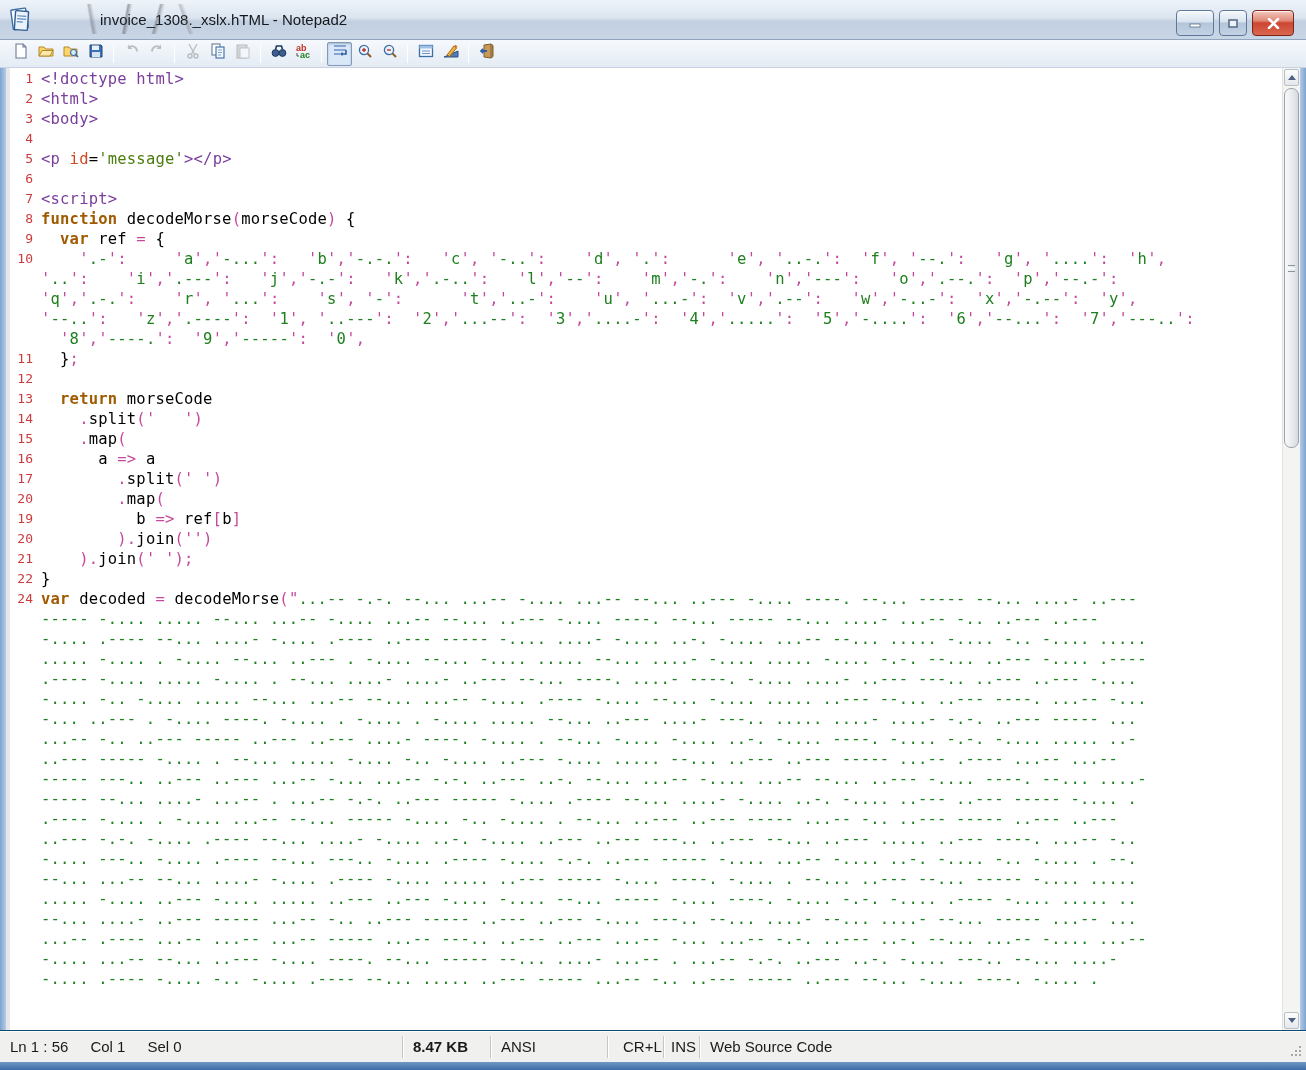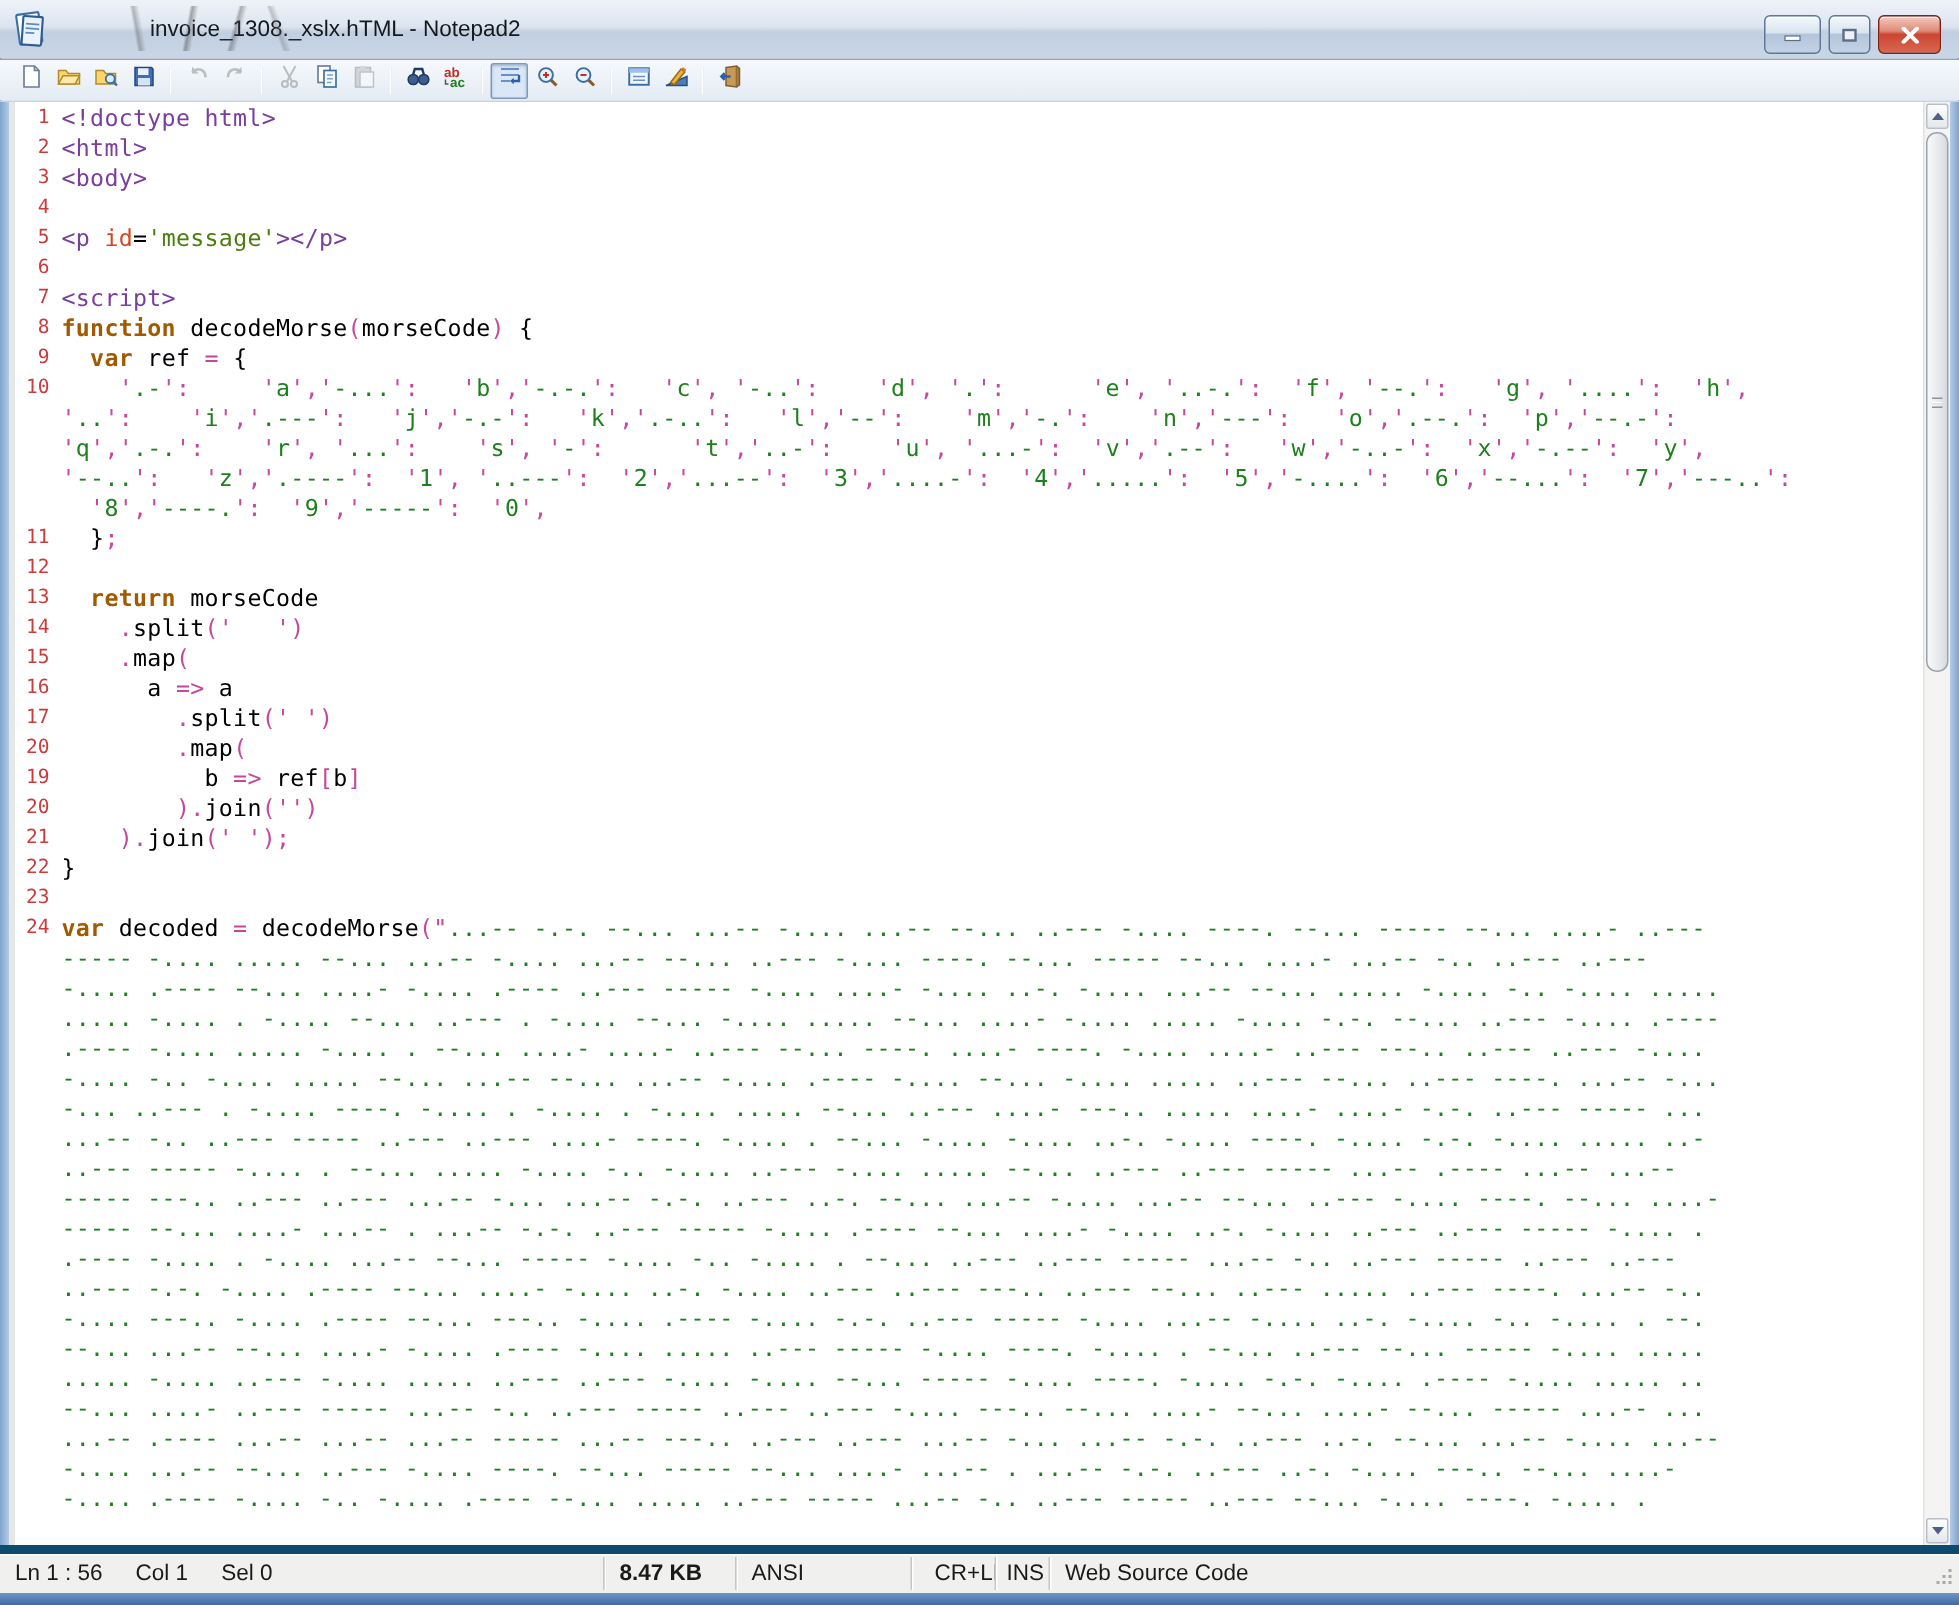--- a/index.html
+++ b/index.html
@@ -55,21 +55,21 @@
   
   .scrollbar { width:18px; background:#F4F4F2; border-left:1px solid #E2E2E0; position:relative; }
   .sb-btn { position:absolute; left:1px; width:15px; height:17px; background:linear-gradient(#FDFDFD,#E4E8EC); border:1px solid #B9BFC7; border-radius:2px; display:flex; align-items:center; justify-content:center; }
   .sb-up { top:1px; } .sb-down { bottom:1px; }
   .sb-thumb { position:absolute; left:1px; top:20px; width:15px; height:360px; background:linear-gradient(90deg,#F8F9FA,#E6E9EC 60%,#D5DADF); border:1px solid #9AA2AD; border-radius:7px; }
   .sb-grip { position:absolute; left:3px; top:50%; width:7px; height:1px; background:#8A929E; box-shadow:0 -3px 0 #8A929E, 0 3px 0 #8A929E, 0 -1px 0 #fff inset; }
   .arrow-up { width:0; height:0; border-left:4px solid transparent; border-right:4px solid transparent; border-bottom:5px solid #4D6185; }
   .arrow-down { width:0; height:0; border-left:4px solid transparent; border-right:4px solid transparent; border-top:5px solid #4D6185; }
 
   
-  .statusbar { height:32px; background:#F0F0EE; border-top:6px solid #0c4a6e; box-shadow:inset 0 1px 0 #FDFDFD; display:flex; align-items:center; font-size:15px; color:#1A1A1A; position:relative; }
+  .statusbar { height:32px; background:#F0F0EE; border-top:1px solid #0c4a6e; box-shadow:inset 0 1px 0 #FDFDFD; display:flex; align-items:center; font-size:15px; color:#1A1A1A; position:relative; }
   .seg { height:22px; line-height:22px; border-right:1px solid #C6C6C4; box-shadow:1px 0 0 #FFFFFF; padding-left:10px; white-space:nowrap; overflow:hidden; }
   .seg1 { width:403px; } .seg2 { width:88px;font-weight:bold; } .seg3 { width:117px; } .seg4 { width:56px; padding-left:15px; } .seg5 { width:36px; padding-left:7px; } .seg6 { flex:1; border-right:none; box-shadow:none; }
   .seg1 span { margin-right:22px; }
   .grip { position:absolute; right:3px; bottom:4px; }
 
   
   .bottomedge { height:8px; background:linear-gradient(#6F96C4,#3E6CA8); }
 </style>
 </head>
 <body>
@@ -252,21 +252,20 @@
           <div class="row"><span class="ln">13</span><span class="code"><span class="tk-txt">  </span><span class="tk-kw">return</span><span class="tk-txt"> morseCode</span></span></div>
           <div class="row"><span class="ln">14</span><span class="code"><span class="tk-txt">    </span><span class="tk-pun">.</span><span class="tk-txt">split</span><span class="tk-pun">('</span><span class="tk-str">   </span><span class="tk-pun">')</span></span></div>
           <div class="row"><span class="ln">15</span><span class="code"><span class="tk-txt">    </span><span class="tk-pun">.</span><span class="tk-txt">map</span><span class="tk-pun">(</span></span></div>
           <div class="row"><span class="ln">16</span><span class="code"><span class="tk-txt">      a </span><span class="tk-pun">=&gt;</span><span class="tk-txt"> a</span></span></div>
           <div class="row"><span class="ln">17</span><span class="code"><span class="tk-txt">        </span><span class="tk-pun">.</span><span class="tk-txt">split</span><span class="tk-pun">('</span><span class="tk-str"> </span><span class="tk-pun">')</span></span></div>
           <div class="row"><span class="ln">20</span><span class="code"><span class="tk-txt">        </span><span class="tk-pun">.</span><span class="tk-txt">map</span><span class="tk-pun">(</span></span></div>
           <div class="row"><span class="ln">19</span><span class="code"><span class="tk-txt">          b </span><span class="tk-pun">=&gt;</span><span class="tk-txt"> ref</span><span class="tk-pun">[</span><span class="tk-txt">b</span><span class="tk-pun">]</span></span></div>
           <div class="row"><span class="ln">20</span><span class="code"><span class="tk-txt">        </span><span class="tk-pun">).</span><span class="tk-txt">join</span><span class="tk-pun">('')</span></span></div>
           <div class="row"><span class="ln">21</span><span class="code"><span class="tk-txt">    </span><span class="tk-pun">).</span><span class="tk-txt">join</span><span class="tk-pun">('</span><span class="tk-str"> </span><span class="tk-pun">');</span></span></div>
           <div class="row"><span class="ln">22</span><span class="code"><span class="tk-txt">}</span></span></div>
-          <div class="row"><span class="ln">23</span><span class="code"></span></div>
           <div class="row"><span class="ln">24</span><span class="code"><span class="tk-kw">var</span><span class="tk-txt"> decoded </span><span class="tk-pun">=</span><span class="tk-txt"> decodeMorse</span><span class="tk-pun">("</span><span class="tk-str">...-- -.-. --... ...-- -.... ...-- --... ..--- -.... ----. --... ----- --... ....- ..---</span></span></div>
           <div class="row"><span class="ln"></span><span class="code"><span class="tk-str">----- -.... ..... --... ...-- -.... ...-- --... ..--- -.... ----. --... ----- --... ....- ...-- -.. ..--- ..---</span></span></div>
           <div class="row"><span class="ln"></span><span class="code"><span class="tk-str">-.... .---- --... ....- -.... .---- ..--- ----- -.... ....- -.... ..-. -.... ...-- --... ..... -.... -.. -.... .....</span></span></div>
           <div class="row"><span class="ln"></span><span class="code"><span class="tk-str">..... -.... . -.... --... ..--- . -.... --... -.... ..... --... ....- -.... ..... -.... -.-. --... ..--- -.... .----</span></span></div>
           <div class="row"><span class="ln"></span><span class="code"><span class="tk-str">.---- -.... ..... -.... . --... ....- ....- ..--- --... ----. ....- ----. -.... ....- ..--- ---.. ..--- ..--- -....</span></span></div>
           <div class="row"><span class="ln"></span><span class="code"><span class="tk-str">-.... -.. -.... ..... --... ...-- --... ...-- -.... .---- -.... --... -.... ..... ..--- --... ..--- ----. ...-- -...</span></span></div>
           <div class="row"><span class="ln"></span><span class="code"><span class="tk-str">-... ..--- . -.... ----. -.... . -.... . -.... ..... --... ..--- ....- ---.. ..... ....- ....- -.-. ..--- ----- ...</span></span></div>
           <div class="row"><span class="ln"></span><span class="code"><span class="tk-str">...-- -.. ..--- ----- ..--- ..--- ....- ----. -.... . --... -.... -.... ..-. -.... ----. -.... -.-. -.... ..... ..-</span></span></div>
           <div class="row"><span class="ln"></span><span class="code"><span class="tk-str">..--- ----- -.... . --... ..... -.... -.. -.... ..--- -.... ..... --... ..--- ..--- ----- ...-- .---- ...-- ...--</span></span></div>
           <div class="row"><span class="ln"></span><span class="code"><span class="tk-str">----- ---.. ..--- ..--- ...-- -... ...-- -.-. ..--- ..-. --... ...-- -.... ...-- --... ..--- -.... ----. --... ....-</span></span></div>

